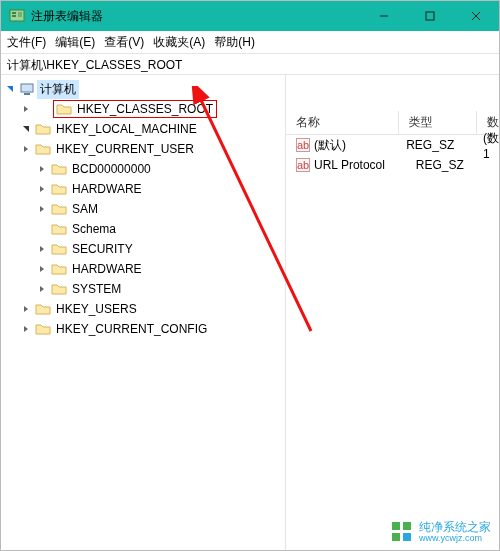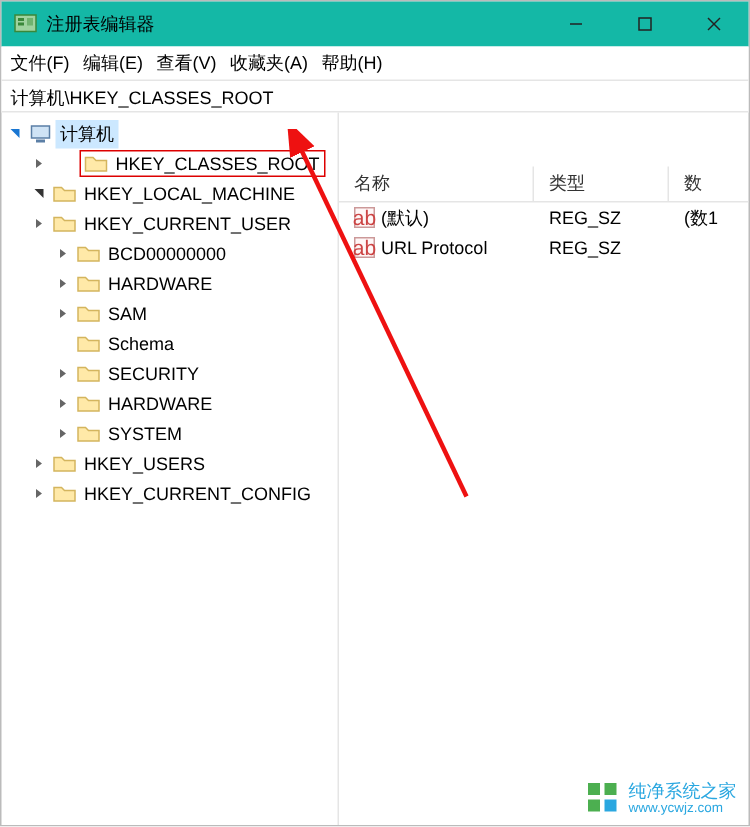--- a/index.html
+++ b/index.html
@@ -12,21 +12,21 @@
   .winbtns { display: flex; }
   .winbtn { width: 46px; height: 30px; display: flex; align-items: center; justify-content: center; color: #444; }
   .winbtn svg { stroke: #222; }
 
   .menubar { height: 22px; display: flex; align-items: center; padding-left: 6px; gap: 9px; background: #fff; }
   .menubar span { color: #000; }
 
   .address { height: 22px; border-top: 1px solid #e5e5e5; border-bottom: 1px solid #e5e5e5; display: flex; align-items: flex-end; padding: 0 6px; background: #fff; }
 
   .content { flex: 1; display: flex; min-height: 0; }
-  .tree { width: 225px; border-right: 1px solid #e5e5e5; padding: 4px 0; overflow: hidden; }
+  .tree { width: 285px; border-right: 1px solid #e5e5e5; padding: 4px 0; overflow: hidden; }
   .list { flex: 1; overflow: hidden; }
 
   .node { display: flex; align-items: center; height: 20px; padding-left: var(--pad, 4px); white-space: nowrap; }
   .arrow { width: 14px; height: 14px; display: flex; align-items: center; justify-content: center; }
   .arrow svg { fill: #666; }
   .arrow.open svg { fill: #333; }
   .noarrow { width: 14px; }
   .icon { width: 16px; height: 16px; margin: 0 2px; display: flex; align-items: center; justify-content: center; }
   .label { padding: 1px 3px; }
   .selbox { border: 1px solid #d00; margin-left: 20px; }
@@ -37,21 +37,21 @@
   .col { padding-left: 10px; border-right: 1px solid #e5e5e5; height: 100%; display: flex; align-items: center; color: #333; }
   .col.name { width: 130px; }
   .col.type { width: 90px; }
   .col.data { flex: 1; border-right: none; }
 
   .row { height: 20px; display: flex; align-items: center; }
   .row .c { padding-left: 10px; }
   .row .c.name { width: 130px; display: flex; align-items: center; gap: 4px; }
   .row .c.type { width: 90px; }
   .row .c.data { flex: 1; }
-  .valicon { width: 14px; height: 14px; border: 1px solid #c99; background: #fff6f6; display: flex; align-items: center; justify-content: center; font-size: 14px; color: #c44; }
+  .valicon { width: 14px; height: 14px; border: 1px solid #c99; background: #fff6f6; display: flex; align-items: center; justify-content: center; font-size: 11px; color: #c44; }
 
   .red-arrow { position: absolute; top: 85px; left: 190px; pointer-events: none; }
 
   .watermark { position: absolute; bottom: 6px; right: 8px; display: flex; align-items: center; gap: 6px; }
   .wm-logo { width: 22px; height: 22px; }
   .wm-text { display: flex; flex-direction: column; line-height: 1.1; }
   .wm-text .big { font-size: 12px; color: #2aa7e0; font-weight: 500; }
   .wm-text .small { font-size: 9px; color: #2aa7e0; }
 </style>
 </head>

